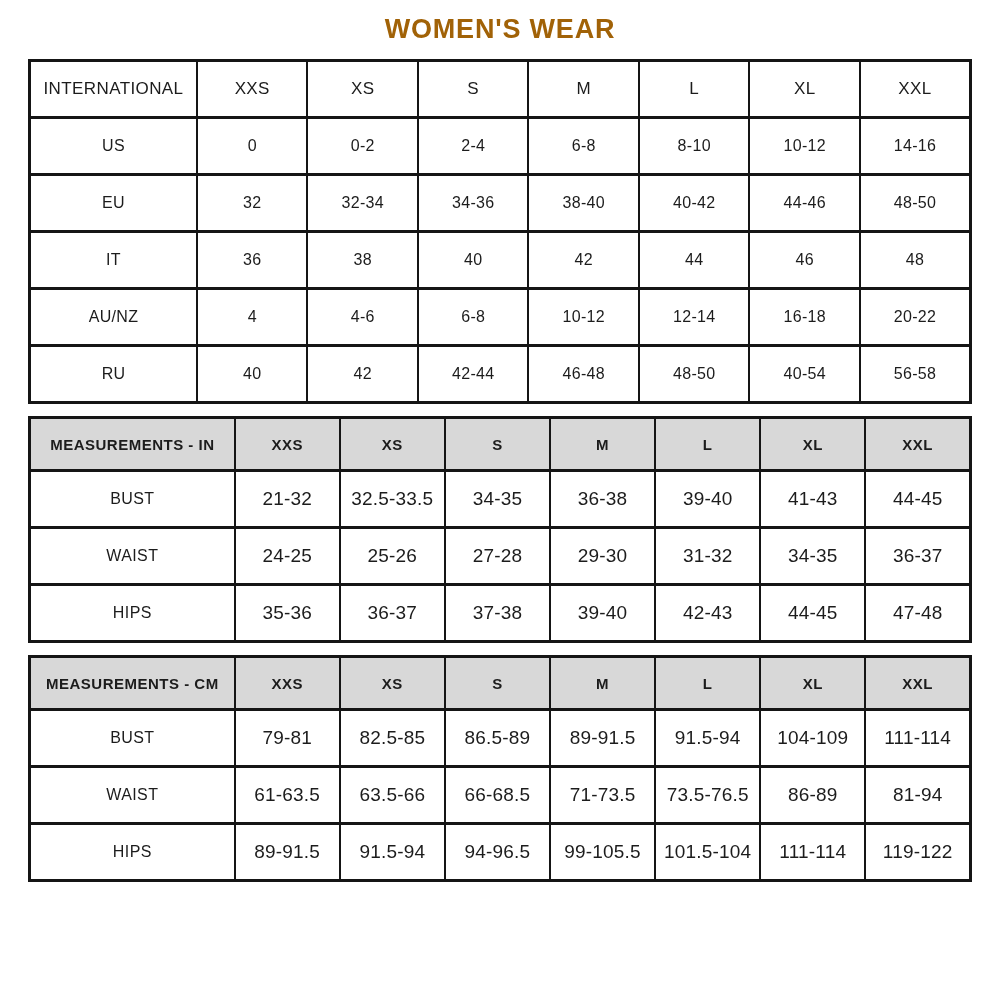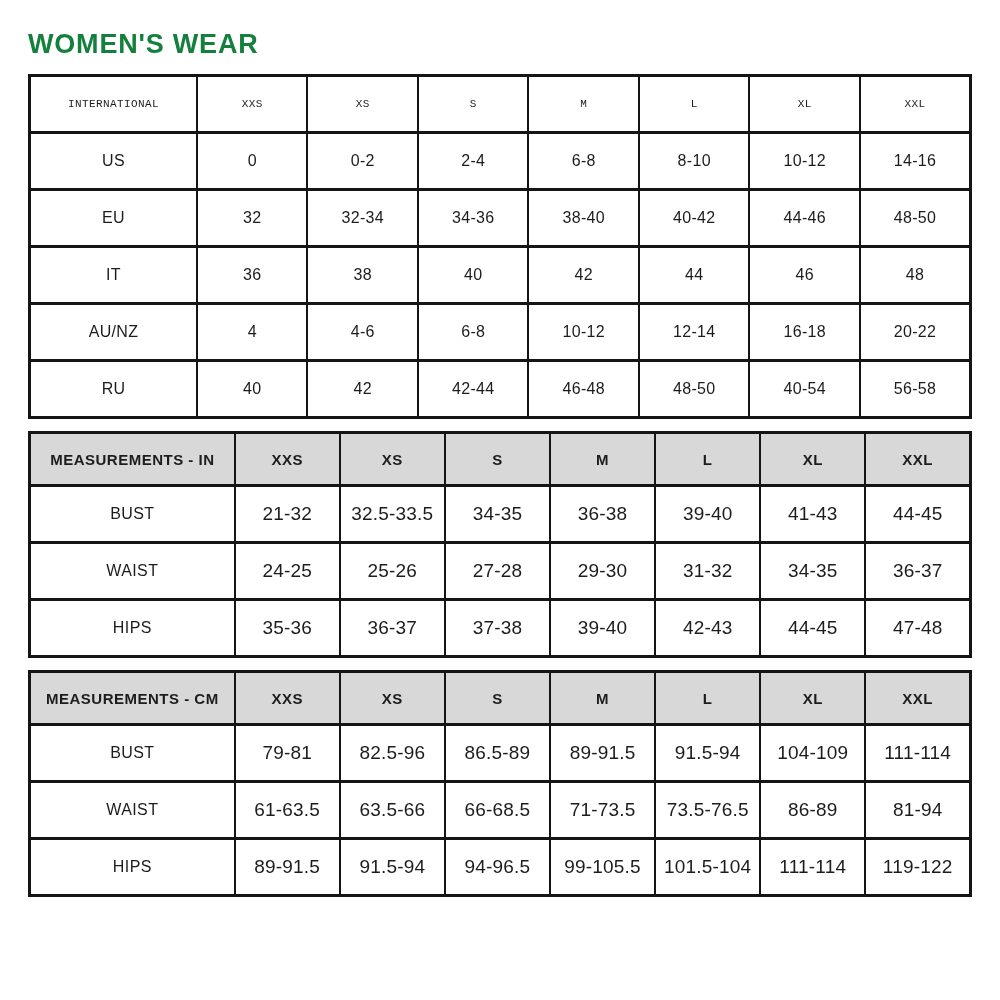--- a/index.html
+++ b/index.html
@@ -4,26 +4,26 @@
 <style>
   html, body { margin: 0; padding: 0; background: #ffffff; }
   body {
     width: 1000px; height: 1000px;
     font-family: "Liberation Sans", "DejaVu Sans", sans-serif;
     color: #1c1c1c;
     box-sizing: border-box;
   }
   .page { padding: 12px 28px 0 28px; }
   .page-title {
-    text-align: left;
+    text-align: center;
     font-size: 27px;
     font-weight: 700;
     letter-spacing: 0.8px;
-    margin: 17px 0 14px 0;
-    color: #15803d;
+    margin: 2px 0 14px 0;
+    color: #a16207;
   }
   table {
     width: 100%;
     border-collapse: collapse;
     table-layout: fixed;
     border: 3px solid #151515;
   }
   td {
     border: 2px solid #151515;
     border-top-width: 3px;
@@ -36,21 +36,21 @@
   .gray { background: #d8d8d8; }
   
   .t1 { margin-bottom: 12px; }
   .t1 col.first { width: 17.8%; }
   .t1 .title-cell {
     height: 48px;
     font-size: 16px;
     font-weight: 700;
     letter-spacing: 0.6px;
   }
-  .t1 .head td { height: 54px; font-size: 11px; letter-spacing: 0.4px; font-family: Liberation Mono, monospace; }
+  .t1 .head td { height: 54px; font-size: 17px; letter-spacing: 0.4px; }
   .t1 .data td { height: 54px; font-size: 16px; letter-spacing: 0.3px; }
   
   .t23 { margin-bottom: 12px; padding-left: 37px; }
   .t23 col.first { width: 21.8%; }
   .t23 .head td {
     height: 50px;
     font-size: 15px;
     font-weight: 700;
     letter-spacing: 0.5px;
   }
@@ -212,21 +212,21 @@
         <td class="gray">XS</td>
         <td class="gray">S</td>
         <td class="gray">M</td>
         <td class="gray">L</td>
         <td class="gray">XL</td>
         <td class="gray">XXL</td>
       </tr>
       <tr class="data">
         <td class="label">BUST</td>
         <td>79-81</td>
-        <td>82.5-96</td>
+        <td>82.5-85</td>
         <td>86.5-89</td>
         <td>89-91.5</td>
         <td>91.5-94</td>
         <td>104-109</td>
         <td>111-114</td>
       </tr>
       <tr class="data">
         <td class="label">WAIST</td>
         <td>61-63.5</td>
         <td>63.5-66</td>

